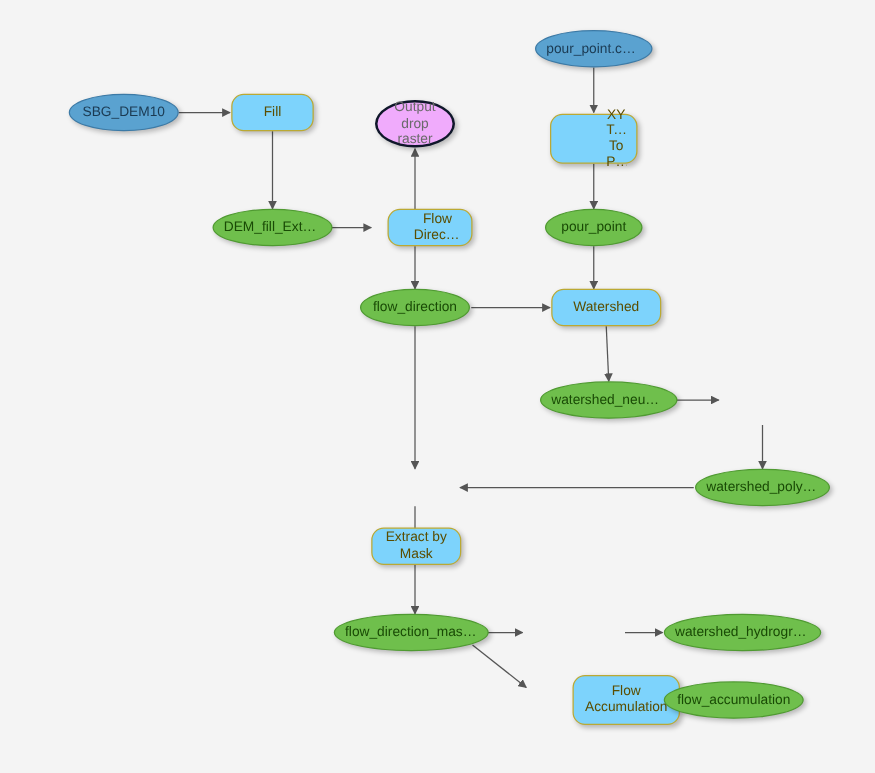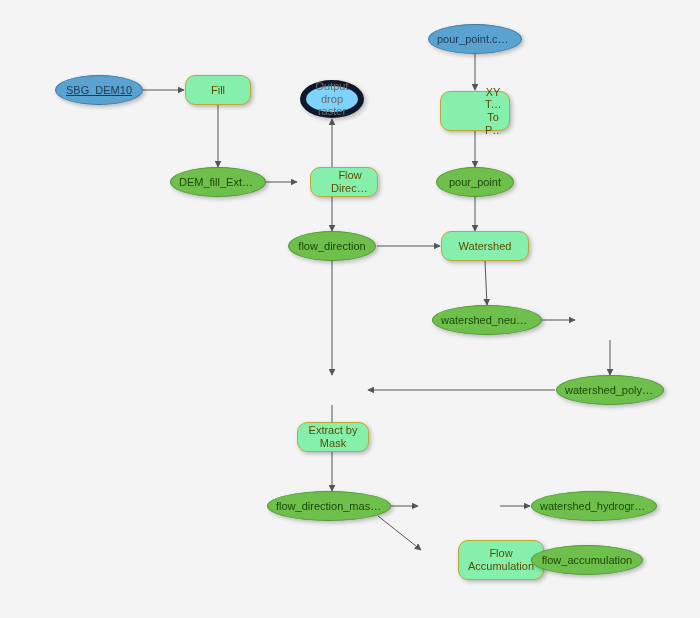--- a/index.html
+++ b/index.html
@@ -44,27 +44,27 @@
     color: #1b3a52;
     border-radius: 50%;
   }
   .green-ellipse {
     background: #6fbf4c;
     border: 1px solid #4f9a31;
     color: #194a05;
     border-radius: 50%;
   }
   .grey-ellipse {
-    background: #7dd3fc;
-    border: 6px solid #0f172a;
+    background: #f0abfc;
+    border: 2px solid #0f172a;
     color: #6a6a6a;
     border-radius: 50%;
   }
   .yellow-rect {
-    background: #86efac;
+    background: #7dd3fc;
     border: 1px solid #bba933;
     color: #5a4d00;
     border-radius: 10px;
   }
   .node span {
     display: block;
     width: 100%;
     overflow: hidden;
     text-overflow: ellipsis;
   }
@@ -115,21 +115,21 @@
       <path d="M 390 506 L 418 506"></path>
 
       <path d="M 378 516 L 421 550"></path>
 
       <path d="M 500 506 L 530 506"></path>
 
       <path d="M 504 560 L 530 560"></path>
     </g>
   </svg>
 
-  <div class="node blue-ellipse" style="left:55px;  top:75px;  width:88px; height:30px;text-decoration:underline;">
+  <div class="node blue-ellipse" style="left:55px;  top:75px;  width:88px; height:30px;">
     <span>SBG_DEM10</span>
   </div>
   <div class="node blue-ellipse" style="left:428px; top:24px;  width:94px; height:30px;">
     <span>pour_point.csv…</span>
   </div>
 
   <div class="node yellow-rect" style="left:185px; top:75px;  width:66px; height:30px;">
     <span>Fill</span>
   </div>
   <div class="node yellow-rect" style="left:440px; top:91px;  width:70px; height:40px;padding-left:44px;">

